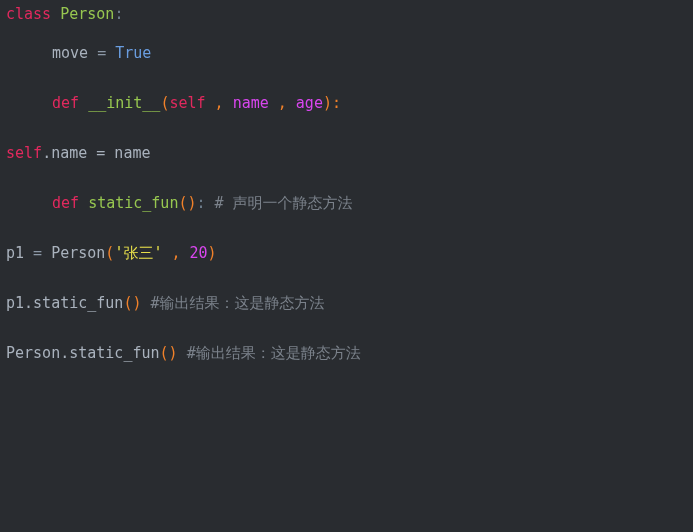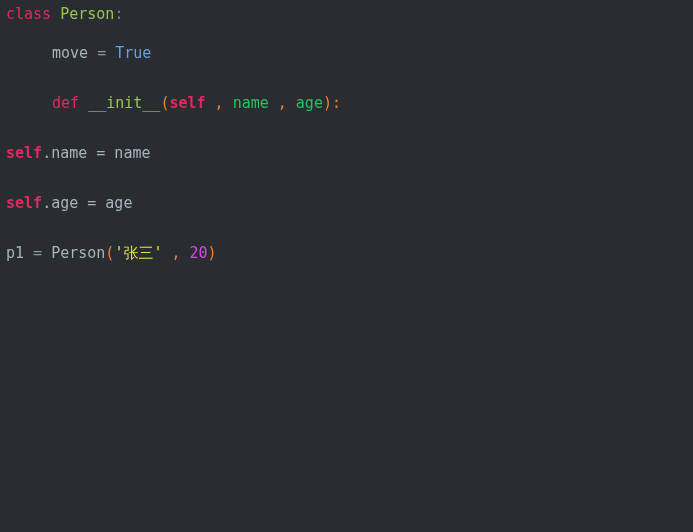--- a/index.html
+++ b/index.html
@@ -33,23 +33,23 @@
   .code-line:first-child {
     height: 28px;
     line-height: 28px;
   }
   
   .t-kw       { color: #e2295e; }   
   .t-name     { color: #97c750; }   
   .t-plain    { color: #a9b2bd; }   
   .t-op       { color: #8c98a6; }   
   .t-colon    { color: #6f7f8f; }   
-  .t-self     { color: #e2295e; font-weight: bold; }   
+  .t-self     { color: #e2295e; }   
   .t-punc     { color: #f0812a; }   
-  .t-param    { color: #22c55e; }   
+  .t-param    { color: #d946ef; }   
   .t-bool     { color: #6a9ddf; }   
   .t-str      { color: #e8e04a; }   
   .t-num      { color: #d946ef; }   
   .t-comment  { color: #7b828b; }   
   .t-deco     { color: #a9b2bd; }   
   .ind1 { padding-left: 52px; }
   .ind2 { }
 </style>
 </head>
 <body>
@@ -57,22 +57,24 @@
 <div id="code-editor">
 
   <div class="code-line"><span class="t-kw">class</span><span class="t-plain"> </span><span class="t-name">Person</span><span class="t-colon">:</span></div>
 
   <div class="code-line ind1"><span class="t-plain">move</span><span class="t-op"> = </span><span class="t-bool">True</span></div>
 
   <div class="code-line ind1"><span class="t-kw">def</span><span class="t-plain"> </span><span class="t-name">__init__</span><span class="t-punc">(</span><span class="t-self">self</span><span class="t-punc"> , </span><span class="t-param">name</span><span class="t-punc"> , </span><span class="t-param">age</span><span class="t-punc">):</span></div>
 
   <div class="code-line ind2"><span class="t-self">self</span><span class="t-plain">.name = name</span></div>
 
-  <div class="code-line ind2"><span class="t-self">self</span><span class="t-plain">.age = age</span></div>
 
 
+  <div class="code-line ind1"><span class="t-kw">def</span><span class="t-plain"> </span><span class="t-name">static_fun</span><span class="t-punc">()</span><span class="t-colon">:</span><span class="t-plain"> </span><span class="t-comment"># 声明一个静态方法</span></div>
 
 
   <div class="code-line"><span class="t-plain">p1</span><span class="t-op"> = </span><span class="t-plain">Person</span><span class="t-punc">(</span><span class="t-str">'张三'</span><span class="t-punc"> , </span><span class="t-num">20</span><span class="t-punc">)</span></div>
 
+  <div class="code-line"><span class="t-plain">p1.static_fun</span><span class="t-punc">()</span><span class="t-plain"> </span><span class="t-comment">#输出结果：这是静态方法</span></div>
 
+  <div class="code-line"><span class="t-plain">Person.static_fun</span><span class="t-punc">()</span><span class="t-plain"> </span><span class="t-comment">#输出结果：这是静态方法</span></div>
 
 </div>
 
 </body></html>

